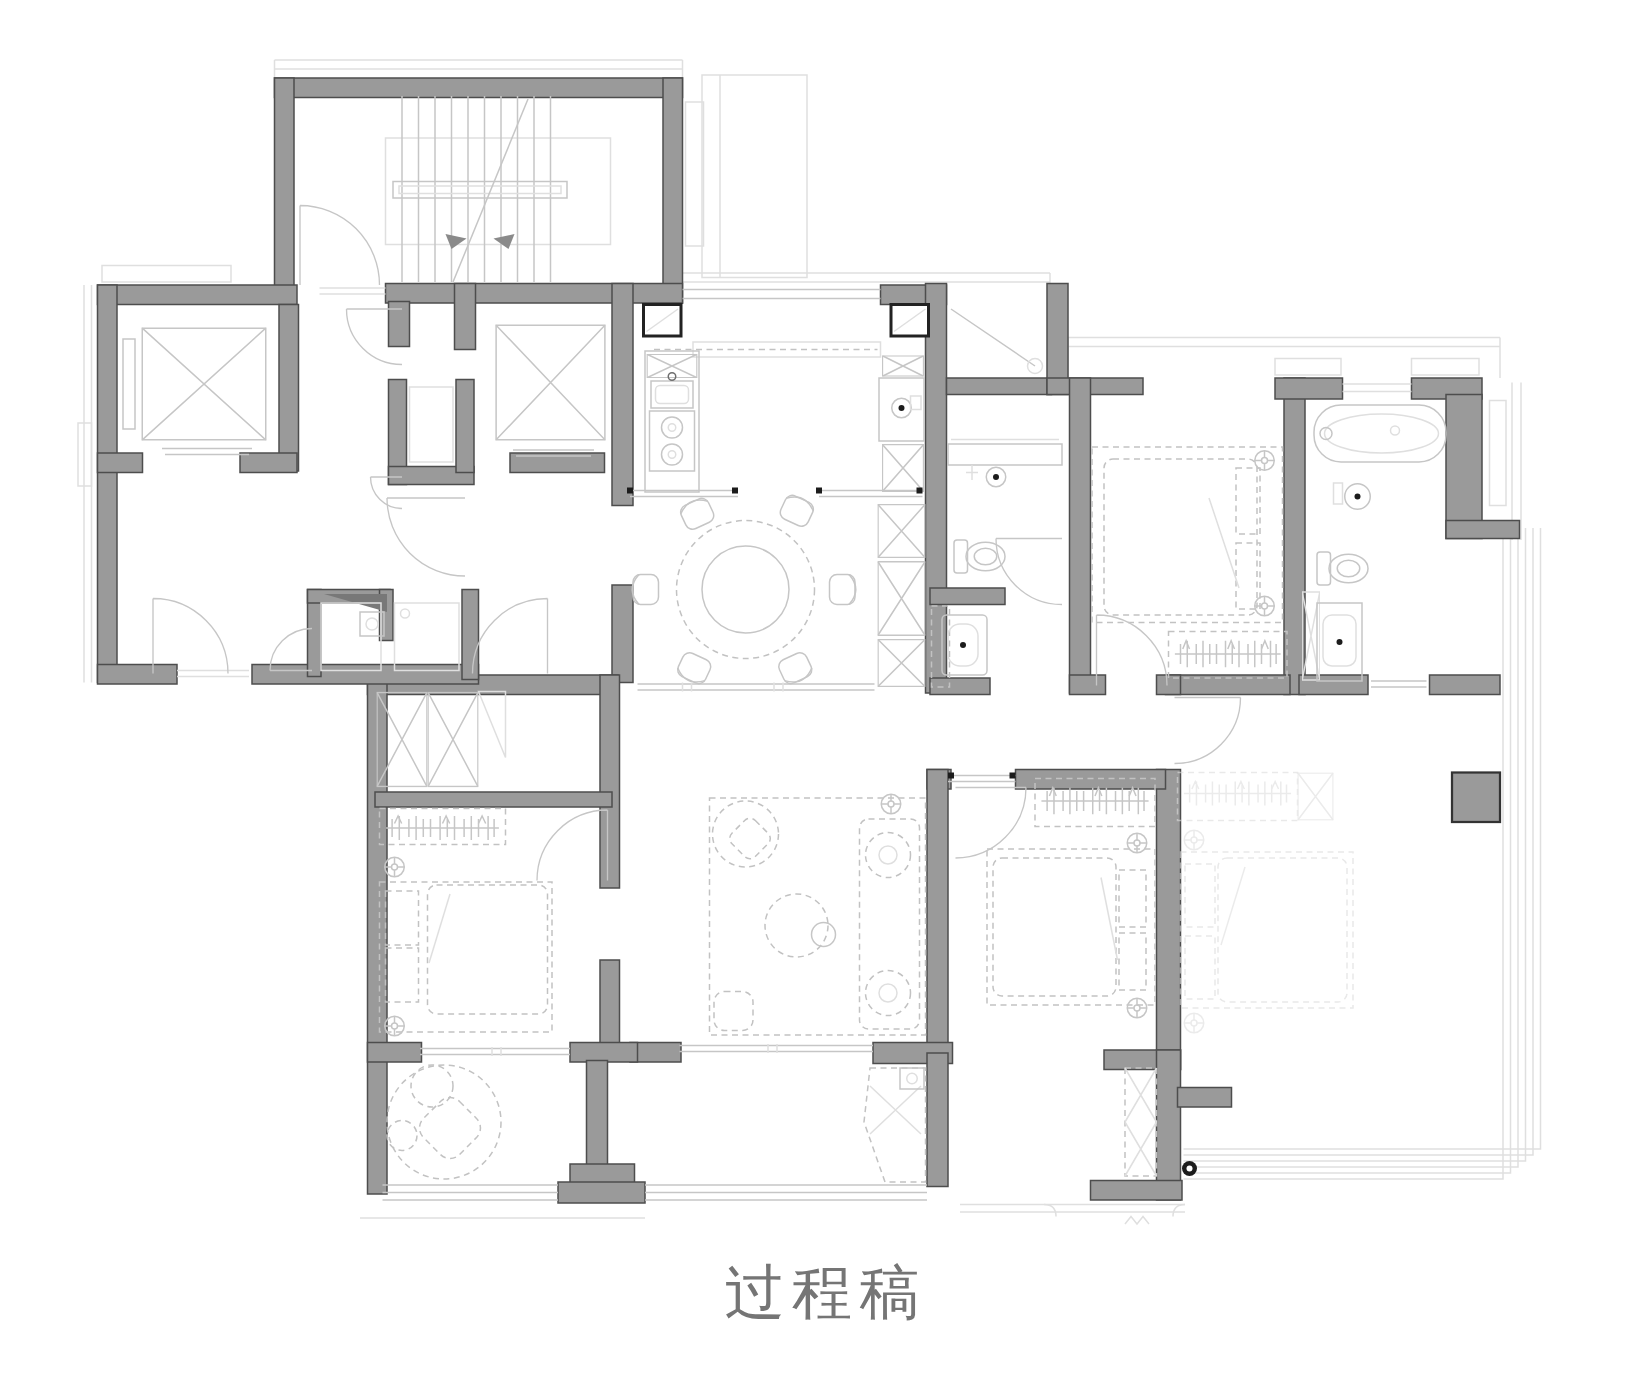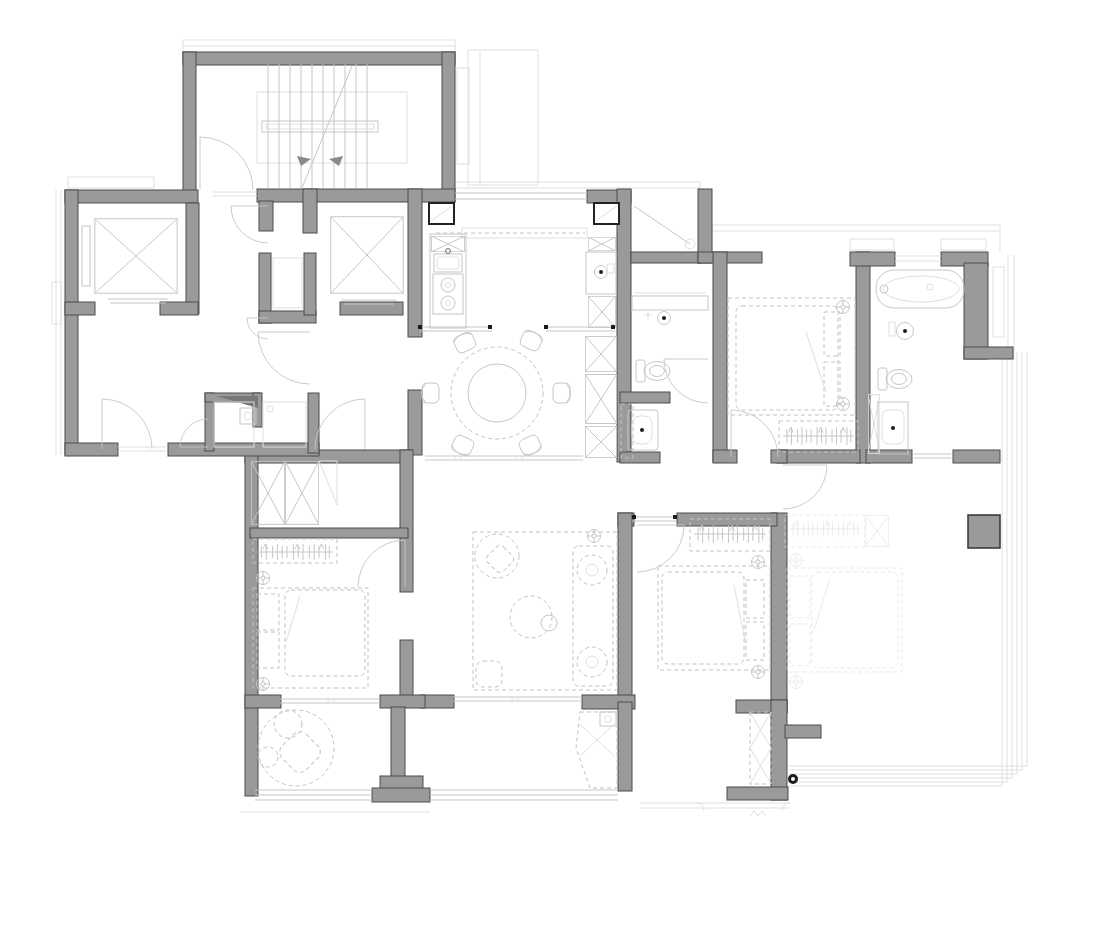--- a/index.html
+++ b/index.html
@@ -395,13 +395,14 @@
     <path class="arc" d="M365,449 V399 M365,399 A50,50 0 0 0 315,449"></path>
     <path class="arc" d="M208,447 H180 M180,447 A28,28 0 0 1 208,419"></path>
     <path class="arc" d="M405,587 V540 M405,540 A47,47 0 0 0 358,587"></path>
     <path class="arc" d="M637,525 H684 M684,525 A47,47 0 0 1 637,572"></path>
     <path class="arc" d="M731,457 V410 M731,410 A47,47 0 0 1 778,457"></path>
     <path class="arc" d="M708,359 H664 M664,359 A44,44 0 0 0 708,403"></path>
     <path class="arc" d="M783,465 H827 M827,465 A44,44 0 0 1 783,509"></path>
   </g>
 </svg>
 
+<div class="caption">过程稿</div>
 </div>
 
 </body></html>

